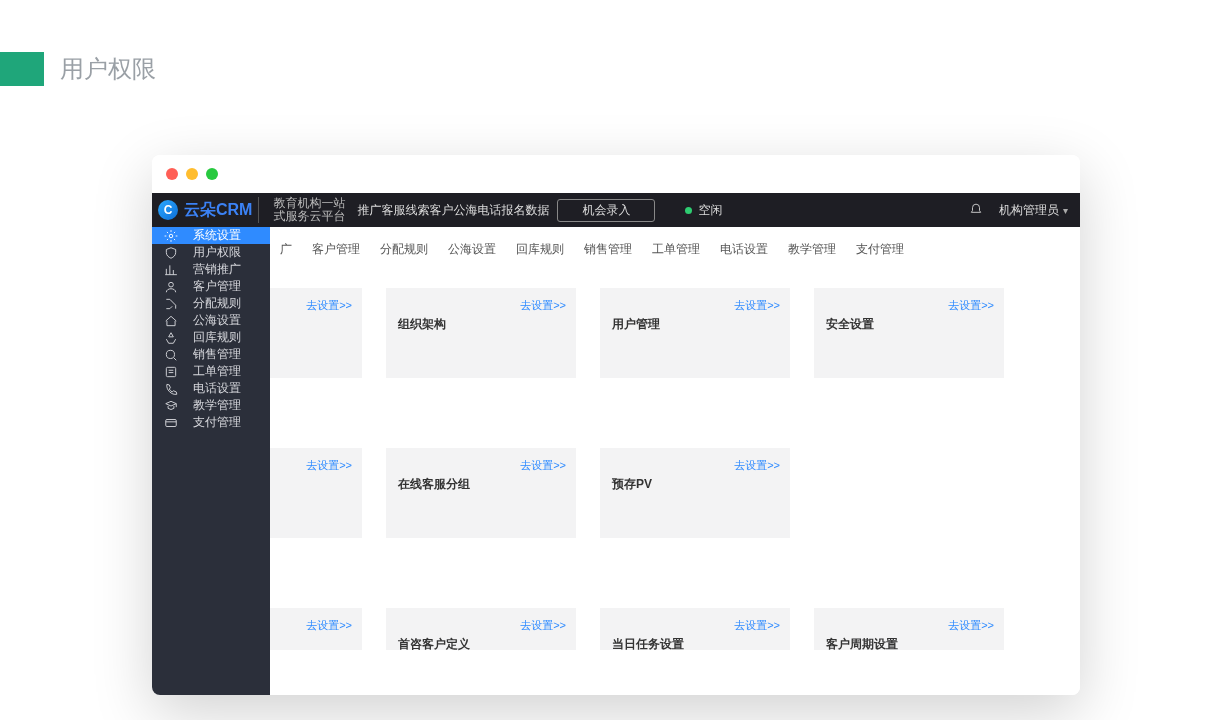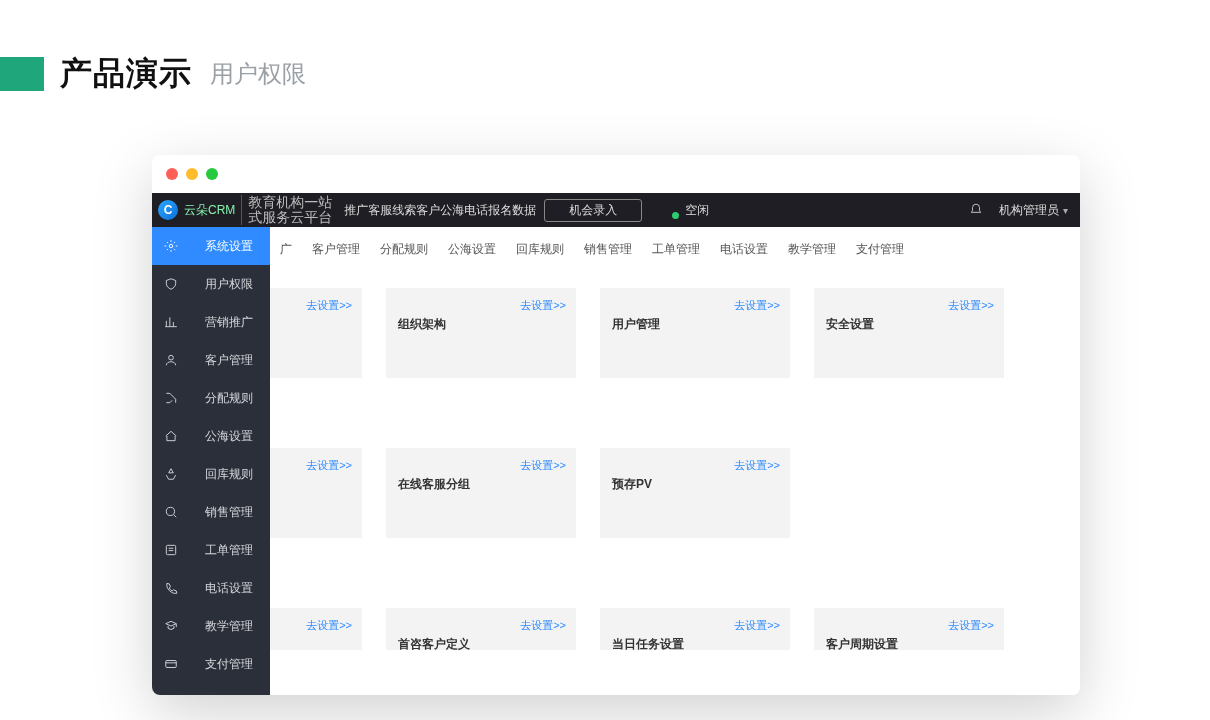--- a/index.html
+++ b/index.html
@@ -74,45 +74,45 @@
     padding: 0 12px 0 6px;
     position: relative;
   }
   .logo-block { display: flex; align-items: center; gap: 6px; margin-right: 12px; }
   .logo-c {
     width: 20px; height: 20px; border-radius: 50%;
     background: linear-gradient(135deg,#2aa8ff,#0e6fd8);
     color:#fff; font-weight:700; font-size:12px;
     display:flex;align-items:center;justify-content:center;
   }
-  .logo-text { font-size: 12px; font-weight: 400; color:#86efac; }
-  .logo-sub { font-size: 14px; color: #bbb; border-left:1px solid #555; padding-left:6px; line-height:1.1; }
+  .logo-text { font-size: 16px; font-weight: 700; color:#3b82f6; }
+  .logo-sub { font-size: 12px; color: #bbb; border-left:1px solid #555; padding-left:14px; line-height:1.1; }
   .top-nav { display:flex; gap: 0; align-items:center; }
   .top-nav span { color:#ddd; font-size:12px; cursor:pointer; }
   .record-btn {
     border:1px solid #888; border-radius:3px; padding:2px 24px;
     font-size:11px; color:#eee; margin-left: 8px; cursor:pointer;
   }
   .status-pill {
-    display:flex; align-items:flex-end; gap:6px; margin-left: 30px;
+    display:flex; align-items:center; gap:6px; margin-left: 30px;
     font-size:12px; color:#ddd;
   }
   .status-dot { width:7px; height:7px; border-radius:50%; background:#2ecc71; }
   .header-right { margin-left:auto; display:flex; align-items:center; gap:16px; }
   .bell-icon { width:14px; height:14px; color:#ccc; }
   .user-menu { font-size:12px; color:#ddd; display:flex; align-items:center; gap:4px; cursor:pointer;}
   .chev::after{content:"▾"; font-size:10px; color:#aaa;}
 
   
   .app-body { display:flex; height: calc(100% - 72px); }
   
   .sidebar { width:118px; background:#2b2f3a; color:#d6d7dc; font-size:12px; }
   .side-item {
-    display:flex; align-items:center; gap:27px;
-    padding: 1px 12px; height:38px; cursor:pointer;
+    display:flex; align-items:center; gap:15px;
+    padding: 1px 12px; height:17px; cursor:pointer;
   }
   .side-item.active { background:#2f8bff; color:#fff; }
   .side-icon { width:14px; height:14px; display:flex; align-items:center; justify-content:center; flex-shrink:0;}
   .side-icon svg { width:14px; height:14px; stroke:currentColor; fill:none; stroke-width:1.6;}
   .side-label { font-size:12px; }
 
   
   .main {
     flex:1; background:#fff; overflow:hidden; position:relative;
   }
@@ -151,21 +151,20 @@
     margin-top:18px; display:flex; flex-wrap:wrap; gap:10px 18px;
     font-size:11px; color:#555;
   }
   .card.short { height: 42px; }
 </style>
 </head>
 <body>
 
 <div class="slide-title">
   <div class="green-bar"></div>
-  <div class="title-main">产品演示</div>
   <div class="title-sub">用户权限</div>
 </div>
 
 <div class="app-window">
 
   <div class="mac-bar">
     <div class="mac-dot mac-red"></div>
     <div class="mac-dot mac-yellow"></div>
     <div class="mac-dot mac-green"></div>
   </div>

